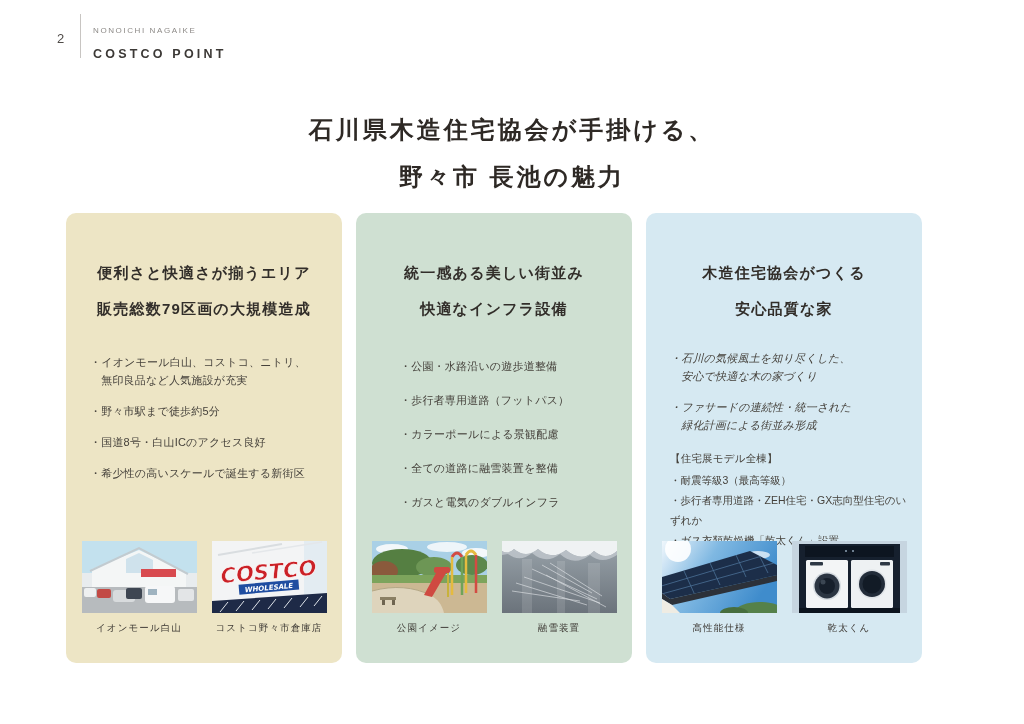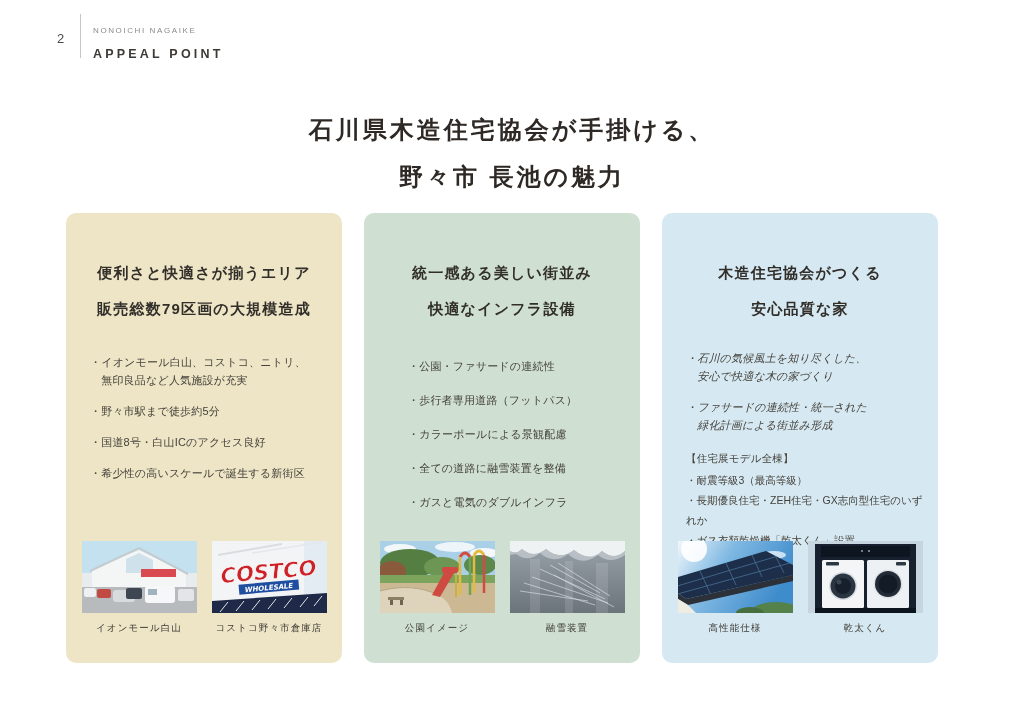--- a/index.html
+++ b/index.html
@@ -12,21 +12,21 @@
   .header-text{position:absolute;left:93px;top:26px;}
   .eyebrow{font-size:8px;letter-spacing:1.6px;color:#8d8a87;margin-bottom:12px;}
   .doc-title{font-size:12.5px;letter-spacing:3.2px;color:#3c3936;font-weight:600;}
 
   
   .main-title{position:absolute;top:106px;left:0;width:100%;text-align:center;
               font-weight:700;color:#2e2925;}
   .main-title .line{font-size:24px;letter-spacing:3px;line-height:47px;}
 
   
-  .cards{position:absolute;top:213px;left:66px;display:flex;gap:22px;}
+  .cards{position:absolute;top:213px;left:66px;display:flex;gap:14px;}
   .card{width:276px;height:450px;border-radius:10px;position:relative;box-sizing:border-box;}
   .card-heading{margin-top:42px;text-align:center;font-weight:700;font-size:15px;
                 line-height:36px;letter-spacing:1.2px;color:#322e2a;white-space:pre-line;}
   .bullets{margin:26px 14px 0 24px;font-size:11px;line-height:18px;color:#45413b;}
   .bullet{white-space:pre-line;margin-bottom:13px;letter-spacing:0.2px;}
   .card-infra .bullets{margin-left:44px;margin-top:30px;}
   .card-infra .bullet{margin-bottom:16px;}
   .card-quality .bullets{margin-top:22px;font-style:italic;}
   .model-block{margin:14px 10px 0 24px;font-size:10.5px;color:#45413b;}
   .model-title{line-height:20px;margin-bottom:2px;letter-spacing:0.2px;}
@@ -38,21 +38,21 @@
 </style>
 </head>
 <body>
 
 <div class="page">
 
   <div class="page-num">2</div>
   <div class="header-divider"></div>
   <div class="header-text">
     <div class="eyebrow">NONOICHI NAGAIKE</div>
-    <div class="doc-title">APPEAL POINT</div>
+    <div class="doc-title">COSTCO POINT</div>
   </div>
 
   <div class="main-title">
     <div class="line">石川県木造住宅協会が手掛ける、</div>
     <div class="line">野々市 長池の魅力</div>
   </div>
 
   <div class="cards">
 
     <div class="card card-area" style="background-color: rgb(237, 229, 197);">
@@ -109,21 +109,21 @@
           </svg>
           <div class="caption">コストコ野々市倉庫店</div>
         </div>
       </div>
     </div>
 
     <div class="card card-infra" style="background-color: rgb(207, 224, 210);">
       <div class="card-heading">統一感ある美しい街並み
 快適なインフラ設備</div>
       <div class="bullets">
-        <div class="bullet">・公園・ファサードの連続性</div>
+        <div class="bullet">・公園・水路沿いの遊歩道整備</div>
         <div class="bullet">・歩行者専用道路（フットパス）</div>
         <div class="bullet">・カラーポールによる景観配慮</div>
         <div class="bullet">・全ての道路に融雪装置を整備</div>
         <div class="bullet">・ガスと電気のダブルインフラ</div>
       </div>
       <div class="photos">
         <div class="figure">
           <svg class="photo" viewBox="0 0 115 72">
             <rect width="115" height="72" fill="#a9d0e6"></rect>
             <ellipse cx="20" cy="8" rx="16" ry="5" fill="#f2f7fa"></ellipse>
@@ -188,21 +188,21 @@
 安心品質な家</div>
       <div class="bullets">
         <div class="bullet">・石川の気候風土を知り尽くした、
 　安心で快適な木の家づくり</div>
         <div class="bullet">・ファサードの連続性・統一された
 　緑化計画による街並み形成</div>
       </div>
       <div class="model-block">
         <div class="model-title">【住宅展モデル全棟】</div>
         <div class="model-item">・耐震等級3（最高等級）</div>
-        <div class="model-item">・長期優良住宅・ZEH住宅・GX志向型住宅のいずれか</div>
+        <div class="model-item">・歩行者専用道路・ZEH住宅・GX志向型住宅のいずれか</div>
         <div class="model-item">・ガス衣類乾燥機「乾太くん」設置</div>
       </div>
       <div class="photos">
         <div class="figure">
           <svg class="photo" viewBox="0 0 115 72">
             <defs>
               <linearGradient id="skyg" x1="0" y1="0" x2="1" y2="0.4">
                 <stop offset="0" stop-color="#f0f7fc"></stop>
                   <stop offset="0.45" stop-color="#7fb8e2"></stop>
                 <stop offset="1" stop-color="#3f8ccc"></stop>

